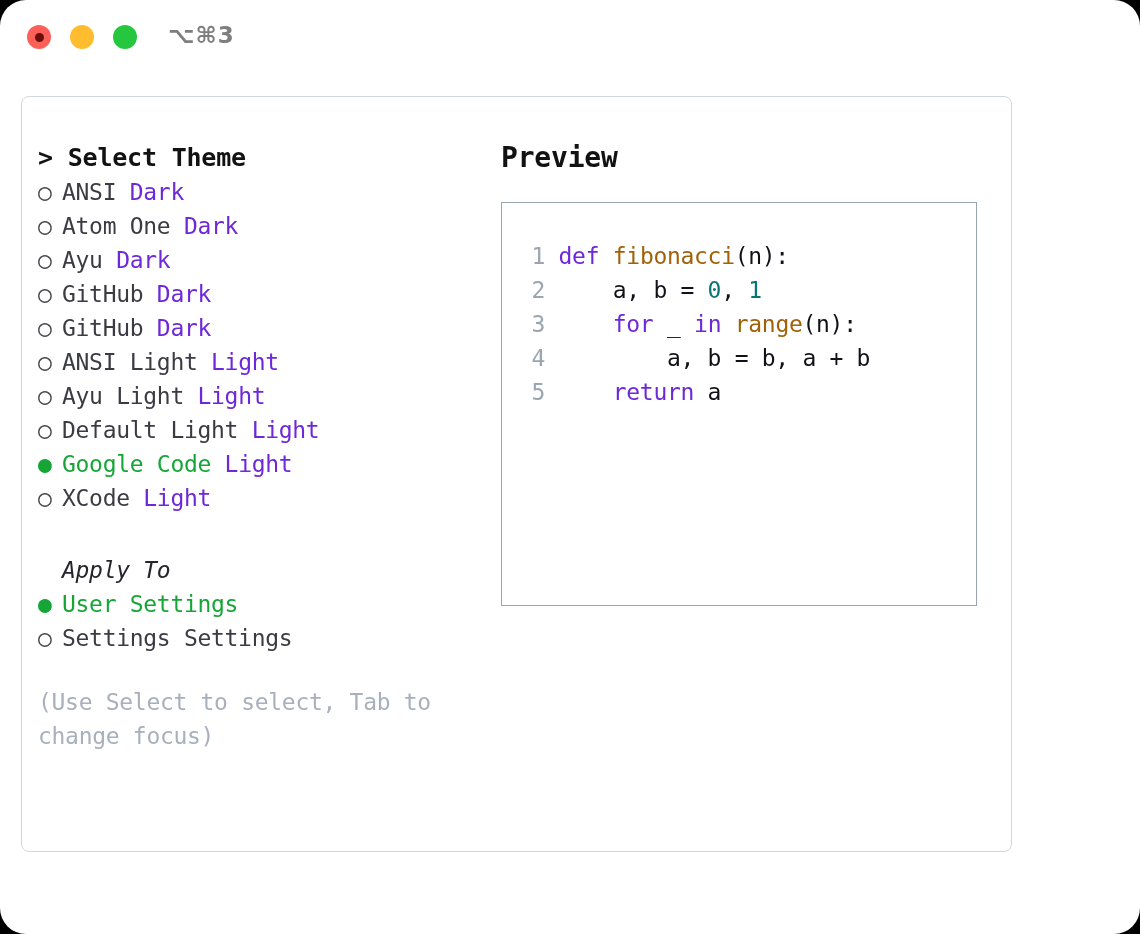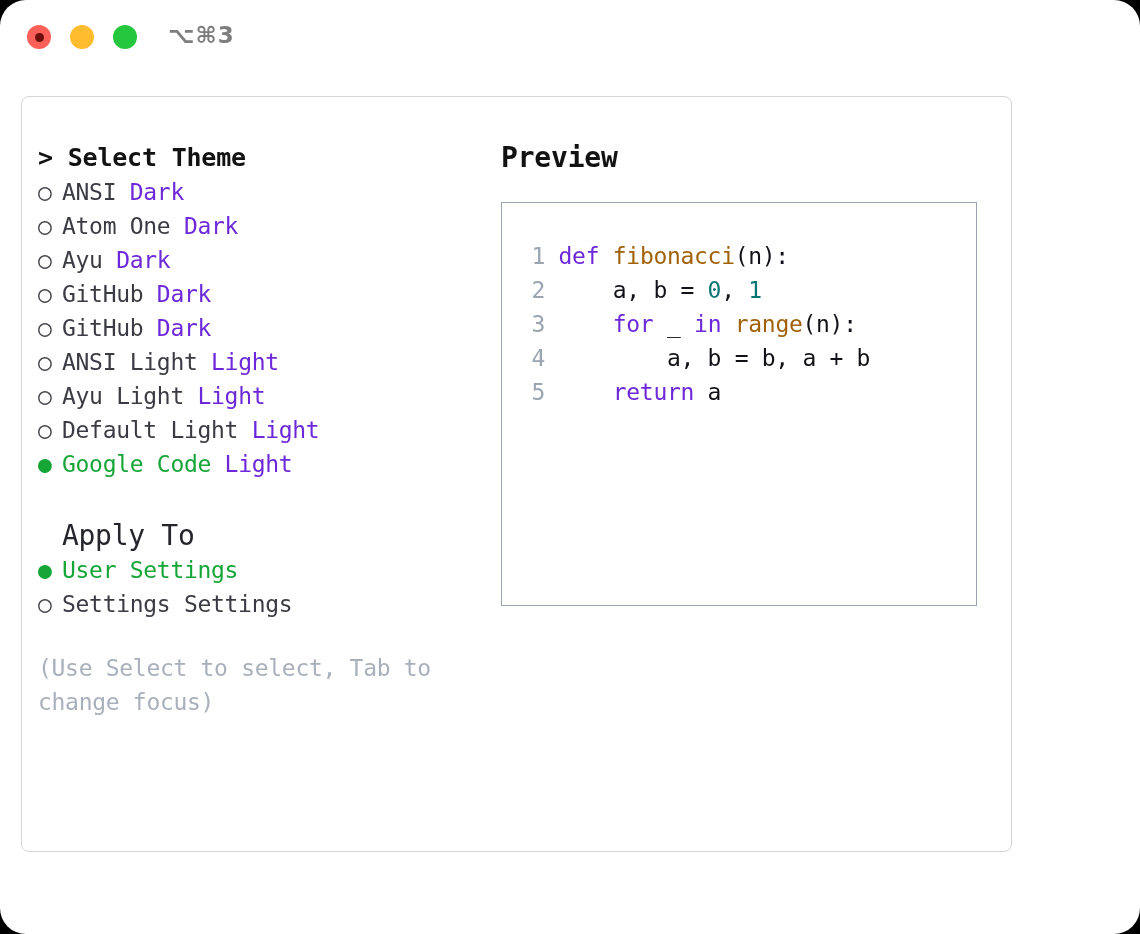--- a/index.html
+++ b/index.html
@@ -118,25 +118,26 @@
   .opt-row.selected .opt-name { color: #16a637; }
   .opt-kind {
     color: #6d28d9;
   }
 
   .section-gap { height: 38px; }
 
   .subhead {
     height: 34px;
     line-height: 34px;
-    font-size: 28px;
+    font-size: 23px;
     color: #25252c;
     white-space: pre;
     padding-left: 24px;
     letter-spacing: -0.3px;
+    font-style: italic;
   }
 
   .hint {
     margin-top: 30px;
     font-size: 23px;
     line-height: 34px;
     color: #a8b0bb;
     width: 400px;
     letter-spacing: -0.3px;
   }
@@ -221,20 +222,21 @@
         <div id="theme-options">
             <div class="opt-row"><span class="bullet">○</span><span class="opt-name">ANSI</span><span class="opt-kind"> Dark</span></div>
             <div class="opt-row"><span class="bullet">○</span><span class="opt-name">Atom One</span><span class="opt-kind"> Dark</span></div>
             <div class="opt-row"><span class="bullet">○</span><span class="opt-name">Ayu</span><span class="opt-kind"> Dark</span></div>
             <div class="opt-row"><span class="bullet">○</span><span class="opt-name">GitHub</span><span class="opt-kind"> Dark</span></div>
             <div class="opt-row"><span class="bullet">○</span><span class="opt-name">GitHub</span><span class="opt-kind"> Dark</span></div>
             <div class="opt-row"><span class="bullet">○</span><span class="opt-name">ANSI Light</span><span class="opt-kind"> Light</span></div>
             <div class="opt-row"><span class="bullet">○</span><span class="opt-name">Ayu Light</span><span class="opt-kind"> Light</span></div>
             <div class="opt-row"><span class="bullet">○</span><span class="opt-name">Default Light</span><span class="opt-kind"> Light</span></div>
             <div class="opt-row selected"><span class="bullet sel">●</span><span class="opt-name">Google Code</span><span class="opt-kind"> Light</span></div>
+            <div class="opt-row"><span class="bullet">○</span><span class="opt-name">XCode</span><span class="opt-kind"> Light</span></div>
           </div>
 
         <div class="section-gap"></div>
 
         <div class="subhead">Apply To</div>
         <div id="apply-options">
             <div class="opt-row selected"><span class="bullet sel">●</span><span class="opt-name">User Settings</span></div>
             <div class="opt-row"><span class="bullet">○</span><span class="opt-name">Settings Settings</span></div>
           </div>
 

